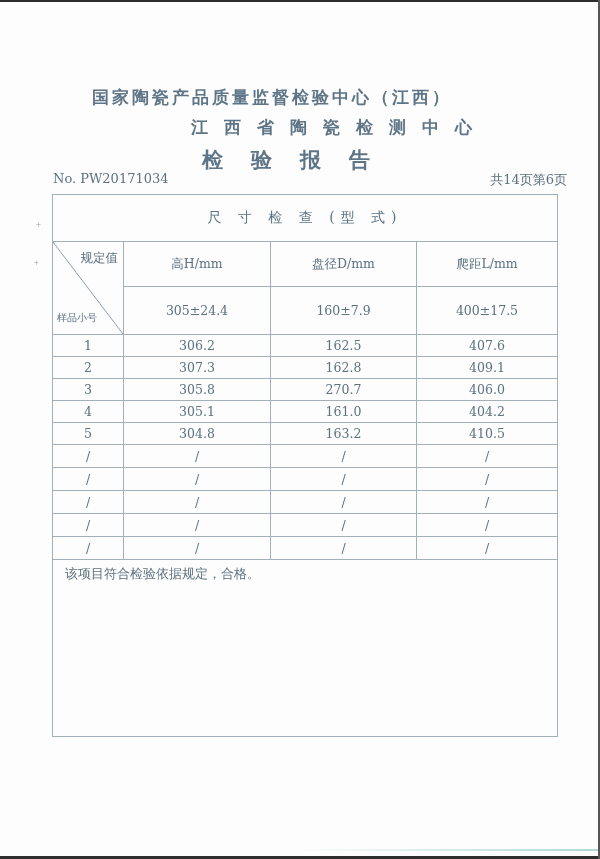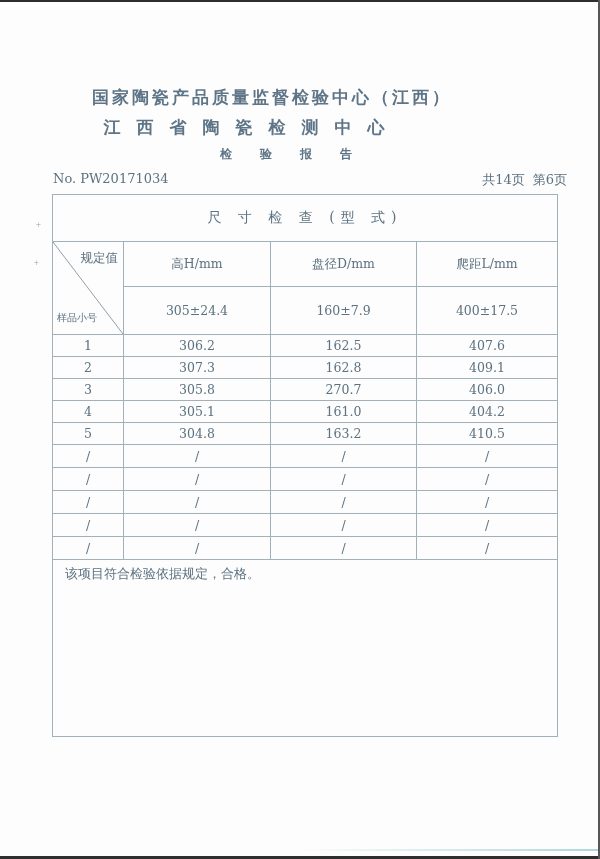--- a/index.html
+++ b/index.html
@@ -16,27 +16,27 @@
   .edge-top    { position:absolute; left:0; top:0; width:600px; height:2px; background:#2e2e2e; }
   .edge-bottom { position:absolute; left:0; bottom:0; width:600px; height:3px; background:#2e2e2e; }
   .edge-right  { position:absolute; right:0; top:0; width:2px; height:859px; background:#565656; }
   .scan-teal   { position:absolute; left:300px; top:849px; width:298px; height:2px;
                  background:linear-gradient(to right, rgba(120,190,190,0), rgba(110,185,190,.55)); }
   .artifact-plus { position:absolute; color:#aeb9c0; font-size:8px; font-family:"DejaVu Sans Mono",monospace; }
 
   
   .org1 { position:absolute; top:86px; left:0; width:544px; text-align:center;
           font-size:17px; font-weight:bold; letter-spacing:3px; color:#5e7487; }
-  .org2 { position:absolute; top:116px; left:0; width:488px; text-align:center;
+  .org2 { position:absolute; top:116px; left:0; width:488px; text-align:right;
           font-size:17px; font-weight:bold; letter-spacing:16px; text-indent:16px; color:#5e7487; }
   .rpt  { position:absolute; top:146px; left:0; width:540px; text-align:center;
-          font-size:12px; font-weight:bold; letter-spacing:28px; text-indent:28px; color:#5e7487;padding-left:32px; }
+          font-size:21px; font-weight:bold; letter-spacing:28px; text-indent:28px; color:#5e7487;padding-left:32px; }
   .report-no { position:absolute; top:171px; left:53px; font-size:13px; color:#5c7181; }
   .page-info { position:absolute; top:171px; right:33px; font-size:13px; color:#5c7181; }
-  .page-info span { margin-left:8px; }
+  .page-info span { }
 
   
   table.dim {
     position:absolute; left:52px; top:194px; width:505px;
     border-collapse:collapse; table-layout:fixed;
     font-size:12.5px; color:#5c7181;
   }
   table.dim td {
     border:1px solid #a2b0b9;
     text-align:center; vertical-align:middle;

